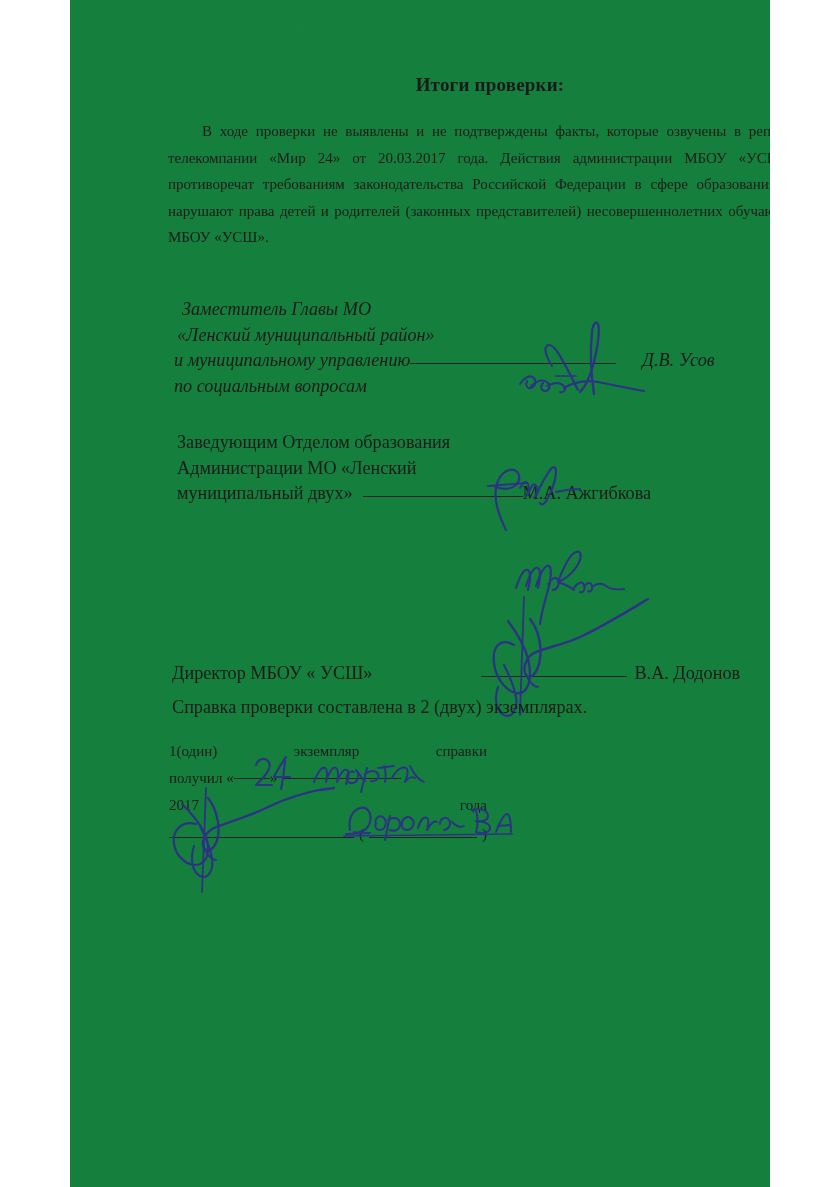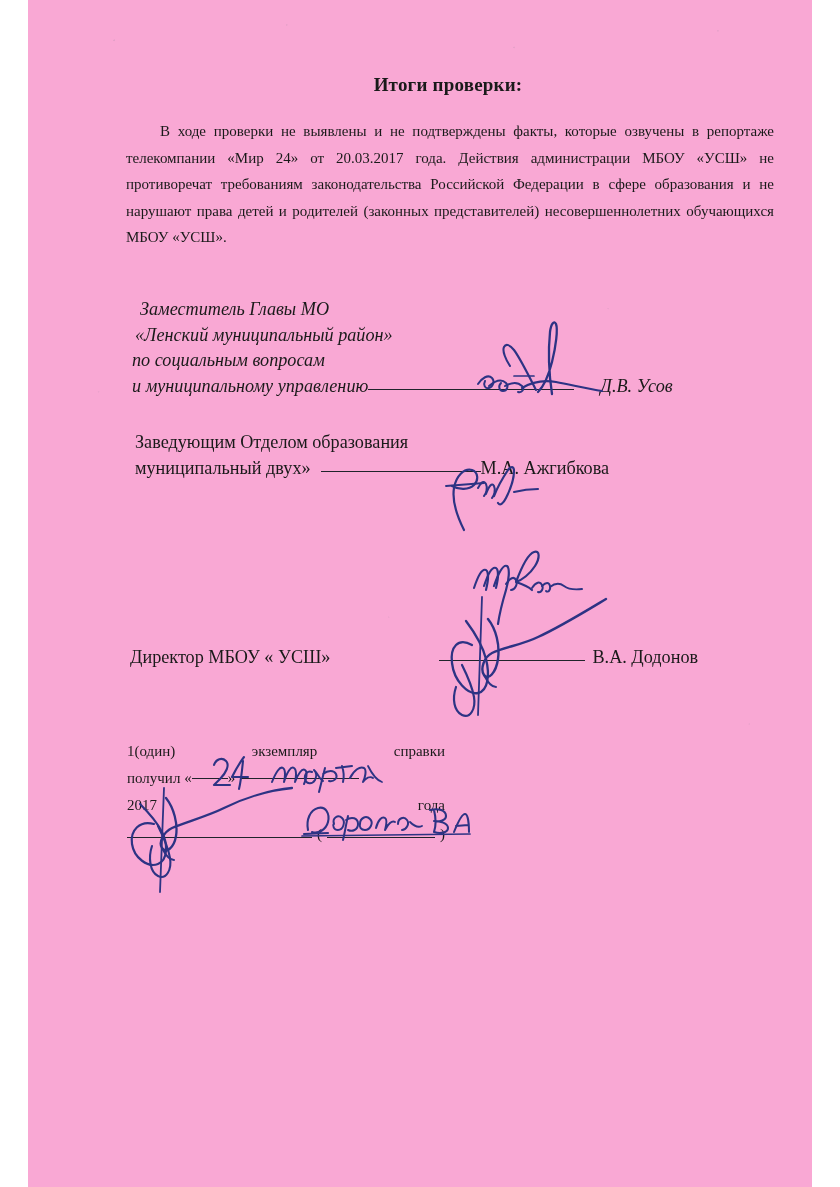--- a/index.html
+++ b/index.html
@@ -7,24 +7,24 @@
     margin: 0;
     padding: 0;
     background: #ffffff;
   }
   body {
     font-family: "Liberation Serif", "DejaVu Serif", serif;
     color: #1a1a1a;
   }
   .page {
     position: relative;
-    width: 784px;
+    width: 700px;
     height: 1187px;
     margin: 0 auto;
-    background: #f9a8d4;
+    background: #15803d;
     overflow: hidden;
   }
   
   .speckle {
     position: absolute;
     inset: 0;
     pointer-events: none;
     opacity: .55;
     background-image:
       radial-gradient(circle at 11% 3.4%, rgba(120,120,140,.30) 0 .7px, transparent 1.2px),
@@ -137,40 +137,41 @@
 <div class="page">
   <div class="speckle"></div>
 
   <div class="doc-title">Итоги проверки:</div>
 
   <div class="body-par">В ходе проверки не выявлены и не подтверждены   факты, которые озвучены в репортаже  телекомпании «Мир 24» от 20.03.2017 года. Действия администрации МБОУ «УСШ» не противоречат требованиям законодательства Российской Федерации в сфере образования и не нарушают права детей и родителей (законных представителей) несовершеннолетних обучающихся МБОУ «УСШ».</div>
 
   <div class="sigblock" style="left:112px; top:297px;font-style:italic;">
     <div>Заместитель Главы МО</div>
     <div style="margin-left:-5px;">«Ленский муниципальный район»</div>
-    <div style="margin-left:-8px;">по социальным вопросам</div>
     <div style="margin-left:-8px;">
       <span>и муниципальному управлению</span><span class="sig-rule" style="width:206px;"></span><span class="sig-name" style="margin-left:26px;">Д.В.  Усов</span>
     </div>
+    <div style="margin-left:-8px;">по социальным вопросам</div>
   </div>
 
   <div class="ink" style="left:420px; top:316px;">
     <svg width="190" height="80" viewBox="0 0 190 80">
       <path d="M88 74 C79 56, 72 42, 66 34 C62 29, 58 27, 56 31 C54 35, 58 44, 62 50" stroke-width="2.1"></path>
       <path d="M104 78 C101 58, 100 36, 102 16 C103 8, 106 4, 108 8 C110 13, 108 30, 104 46 C100 62, 94 72, 90 76" stroke-width="2.3"></path>
       <path d="M30 68 C34 62, 40 58, 44 62 C47 65, 45 71, 41 72 C37 73, 35 69, 37 65" stroke-width="2.0"></path>
       <path d="M41 70 C48 64, 54 63, 58 67 C61 70, 59 75, 55 75 C51 75, 50 70, 53 67" stroke-width="2.0"></path>
       <path d="M57 70 C64 66, 70 66, 74 70 C77 73, 74 77, 70 76" stroke-width="2.0"></path>
       <path d="M74 72 C84 66, 96 64, 108 66 C124 69, 140 73, 154 75" stroke-width="2.2"></path>
       <path d="M66 60 L86 60" stroke-width="1.7"></path>
     </svg>
   </div>
 
   <div class="sigblock" style="left:107px; top:420px;margin-top:10px;">
     <div>Заведующим Отделом образования</div>
+    <div>Администрации МО «Ленский</div>
     <div>
       <span>муниципальный двух»</span><span class="sig-rule" style="width:160px; margin-left:10px;"></span><span class="sig-name">М.А. Ажгибкова</span>
     </div>
   </div>
 
   <div class="ink" style="left:398px; top:452px;">
     <svg width="150" height="80" viewBox="0 0 150 80">
       <path d="M38 78 C30 62, 26 48, 28 36 C30 24, 38 16, 46 18 C52 20, 53 28, 48 33 C43 38, 33 38, 26 34" stroke-width="2.2"></path>
       <path d="M20 34 L58 31" stroke-width="1.9"></path>
       <path d="M52 36 C55 30, 58 28, 60 32 C62 36, 60 42, 58 44" stroke-width="2.0"></path>
@@ -188,33 +189,34 @@
       <path d="M38 46 C42 34, 47 24, 51 26 C54 28, 53 40, 50 50 C47 60, 44 70, 42 84" stroke-width="2.2"></path>
       <path d="M50 44 C54 38, 58 36, 60 40 C62 44, 59 50, 55 50" stroke-width="2.0"></path>
       <path d="M60 42 C66 26, 72 14, 78 12 C84 10, 84 18, 79 26 C74 34, 66 40, 60 42 C66 44, 72 46, 76 50" stroke-width="2.2"></path>
       <path d="M76 48 C80 42, 84 41, 86 45 C88 49, 85 53, 82 52" stroke-width="2.0"></path>
       <path d="M86 46 C90 42, 93 42, 94 46 C95 50, 92 53, 90 51" stroke-width="1.9"></path>
       <path d="M94 47 C99 43, 104 43, 108 46 C112 49, 118 50, 126 49" stroke-width="2.0"></path>
     </svg>
   </div>
 
   <div class="sigblock" style="left:102px; top:645px;">
-    <span>Директор МБОУ « УСШ»</span><span class="sig-rule" style="width:146px; margin-left:109px;"></span><span class="sig-name" style="margin-left:7px;">В.А. Додонов</span>
+    <span>Директор МБОУ « УСШ»</span><span class="sig-rule" style="width:146px; margin-left:109px;"></span><span class="sig-name" style="margin-left:7px;margin-top:16px;">В.А. Додонов</span>
   </div>
 
   <div class="ink" style="left:398px; top:595px;">
     <svg width="210" height="130" viewBox="0 0 210 130">
       <path d="M46 50 C32 42, 24 52, 26 68 C28 86, 42 100, 52 98 C62 96, 64 80, 60 64 C56 48, 46 34, 40 26" stroke-width="2.3"></path>
       <path d="M30 92 C26 104, 28 116, 36 120 C44 124, 50 114, 48 102 C46 90, 40 78, 36 70" stroke-width="2.2"></path>
       <path d="M62 24 C70 34, 74 50, 72 64 C70 78, 62 86, 58 80 C54 74, 58 62, 66 58 C78 52, 96 50, 112 42 C134 32, 160 16, 180 4" stroke-width="2.4"></path>
       <path d="M58 80 C62 88, 66 92, 70 92" stroke-width="2.0"></path>
       <path d="M56 2 L52 120" stroke-width="1.8" stroke="#6b6fc0"></path>
     </svg>
   </div>
 
+  <div class="simple-line" style="left:102px; top:695px;">Справка проверки составлена  в 2 (двух) экземплярах.</div>
 
   <div class="receipt">
     <div class="r1">1(один) экземпляр справки</div>
     <div class="r2">
       <span>получил</span>
       <span>«</span><span class="blank-rule" style="width:36px;"></span><span>»</span><span class="blank-rule" style="width:118px; margin-left:6px;"></span>
     </div>
     <div class="r3">
       <span>2017</span>
       <span>года</span>

